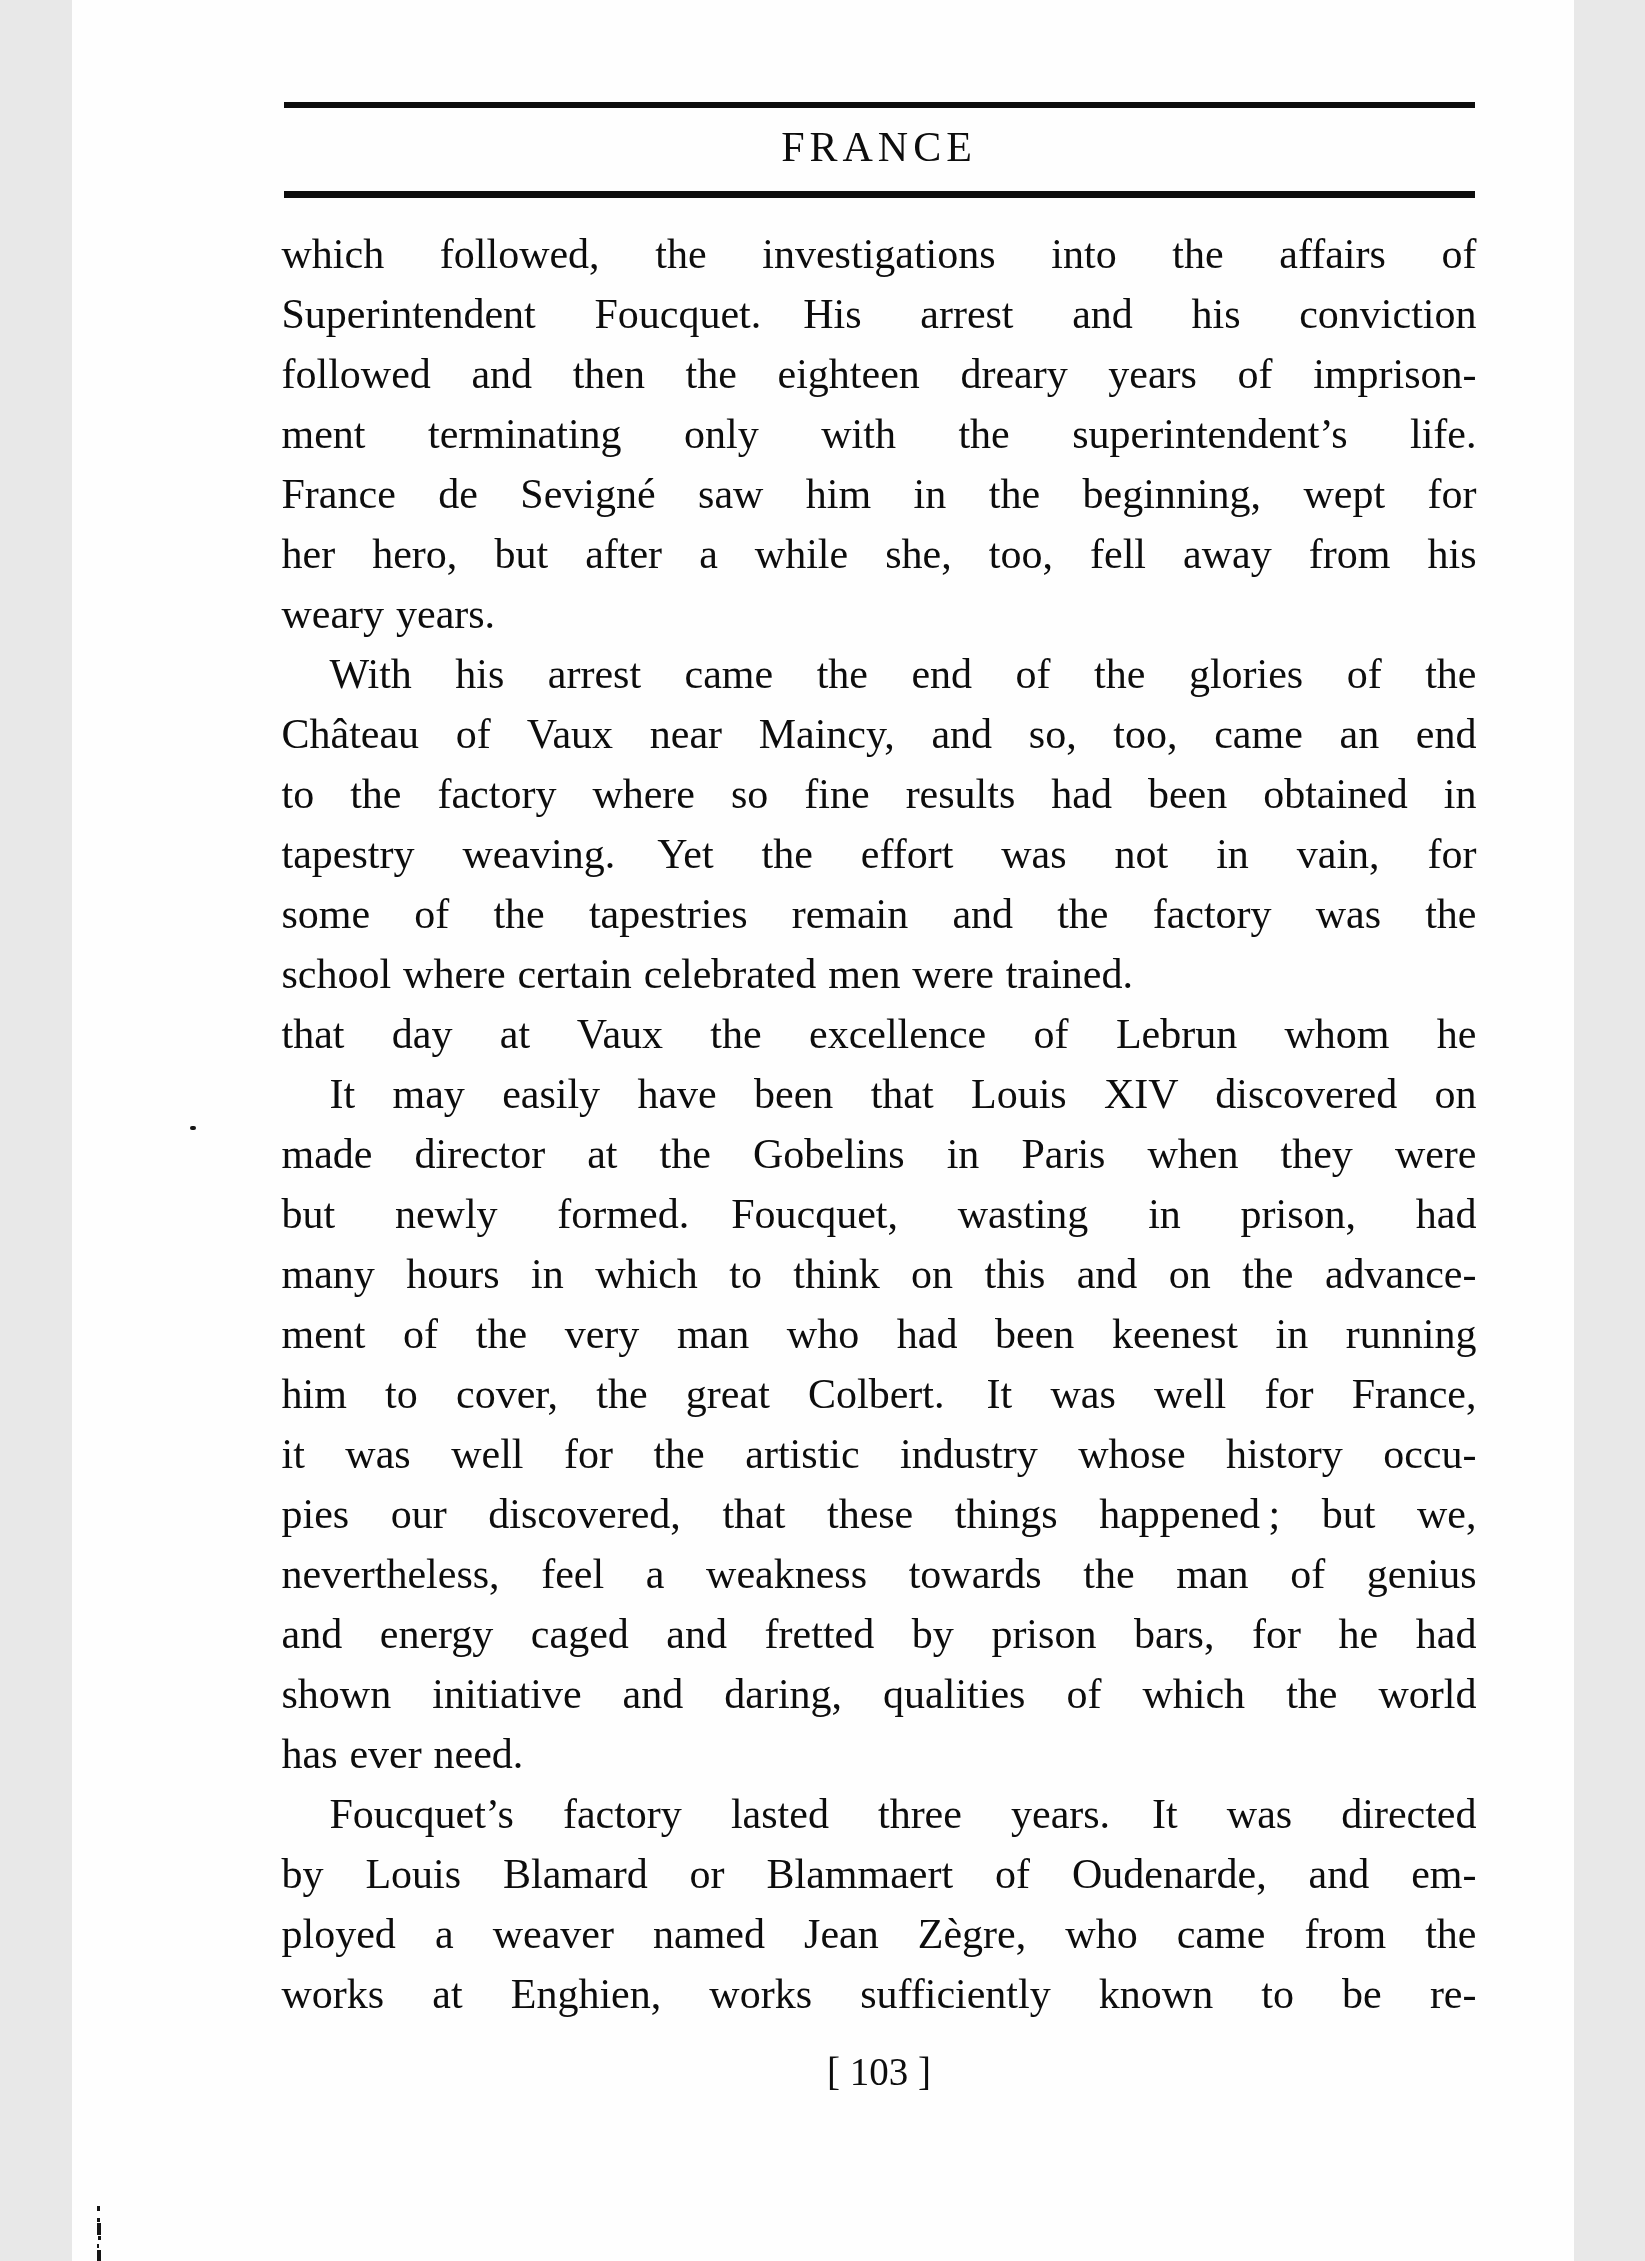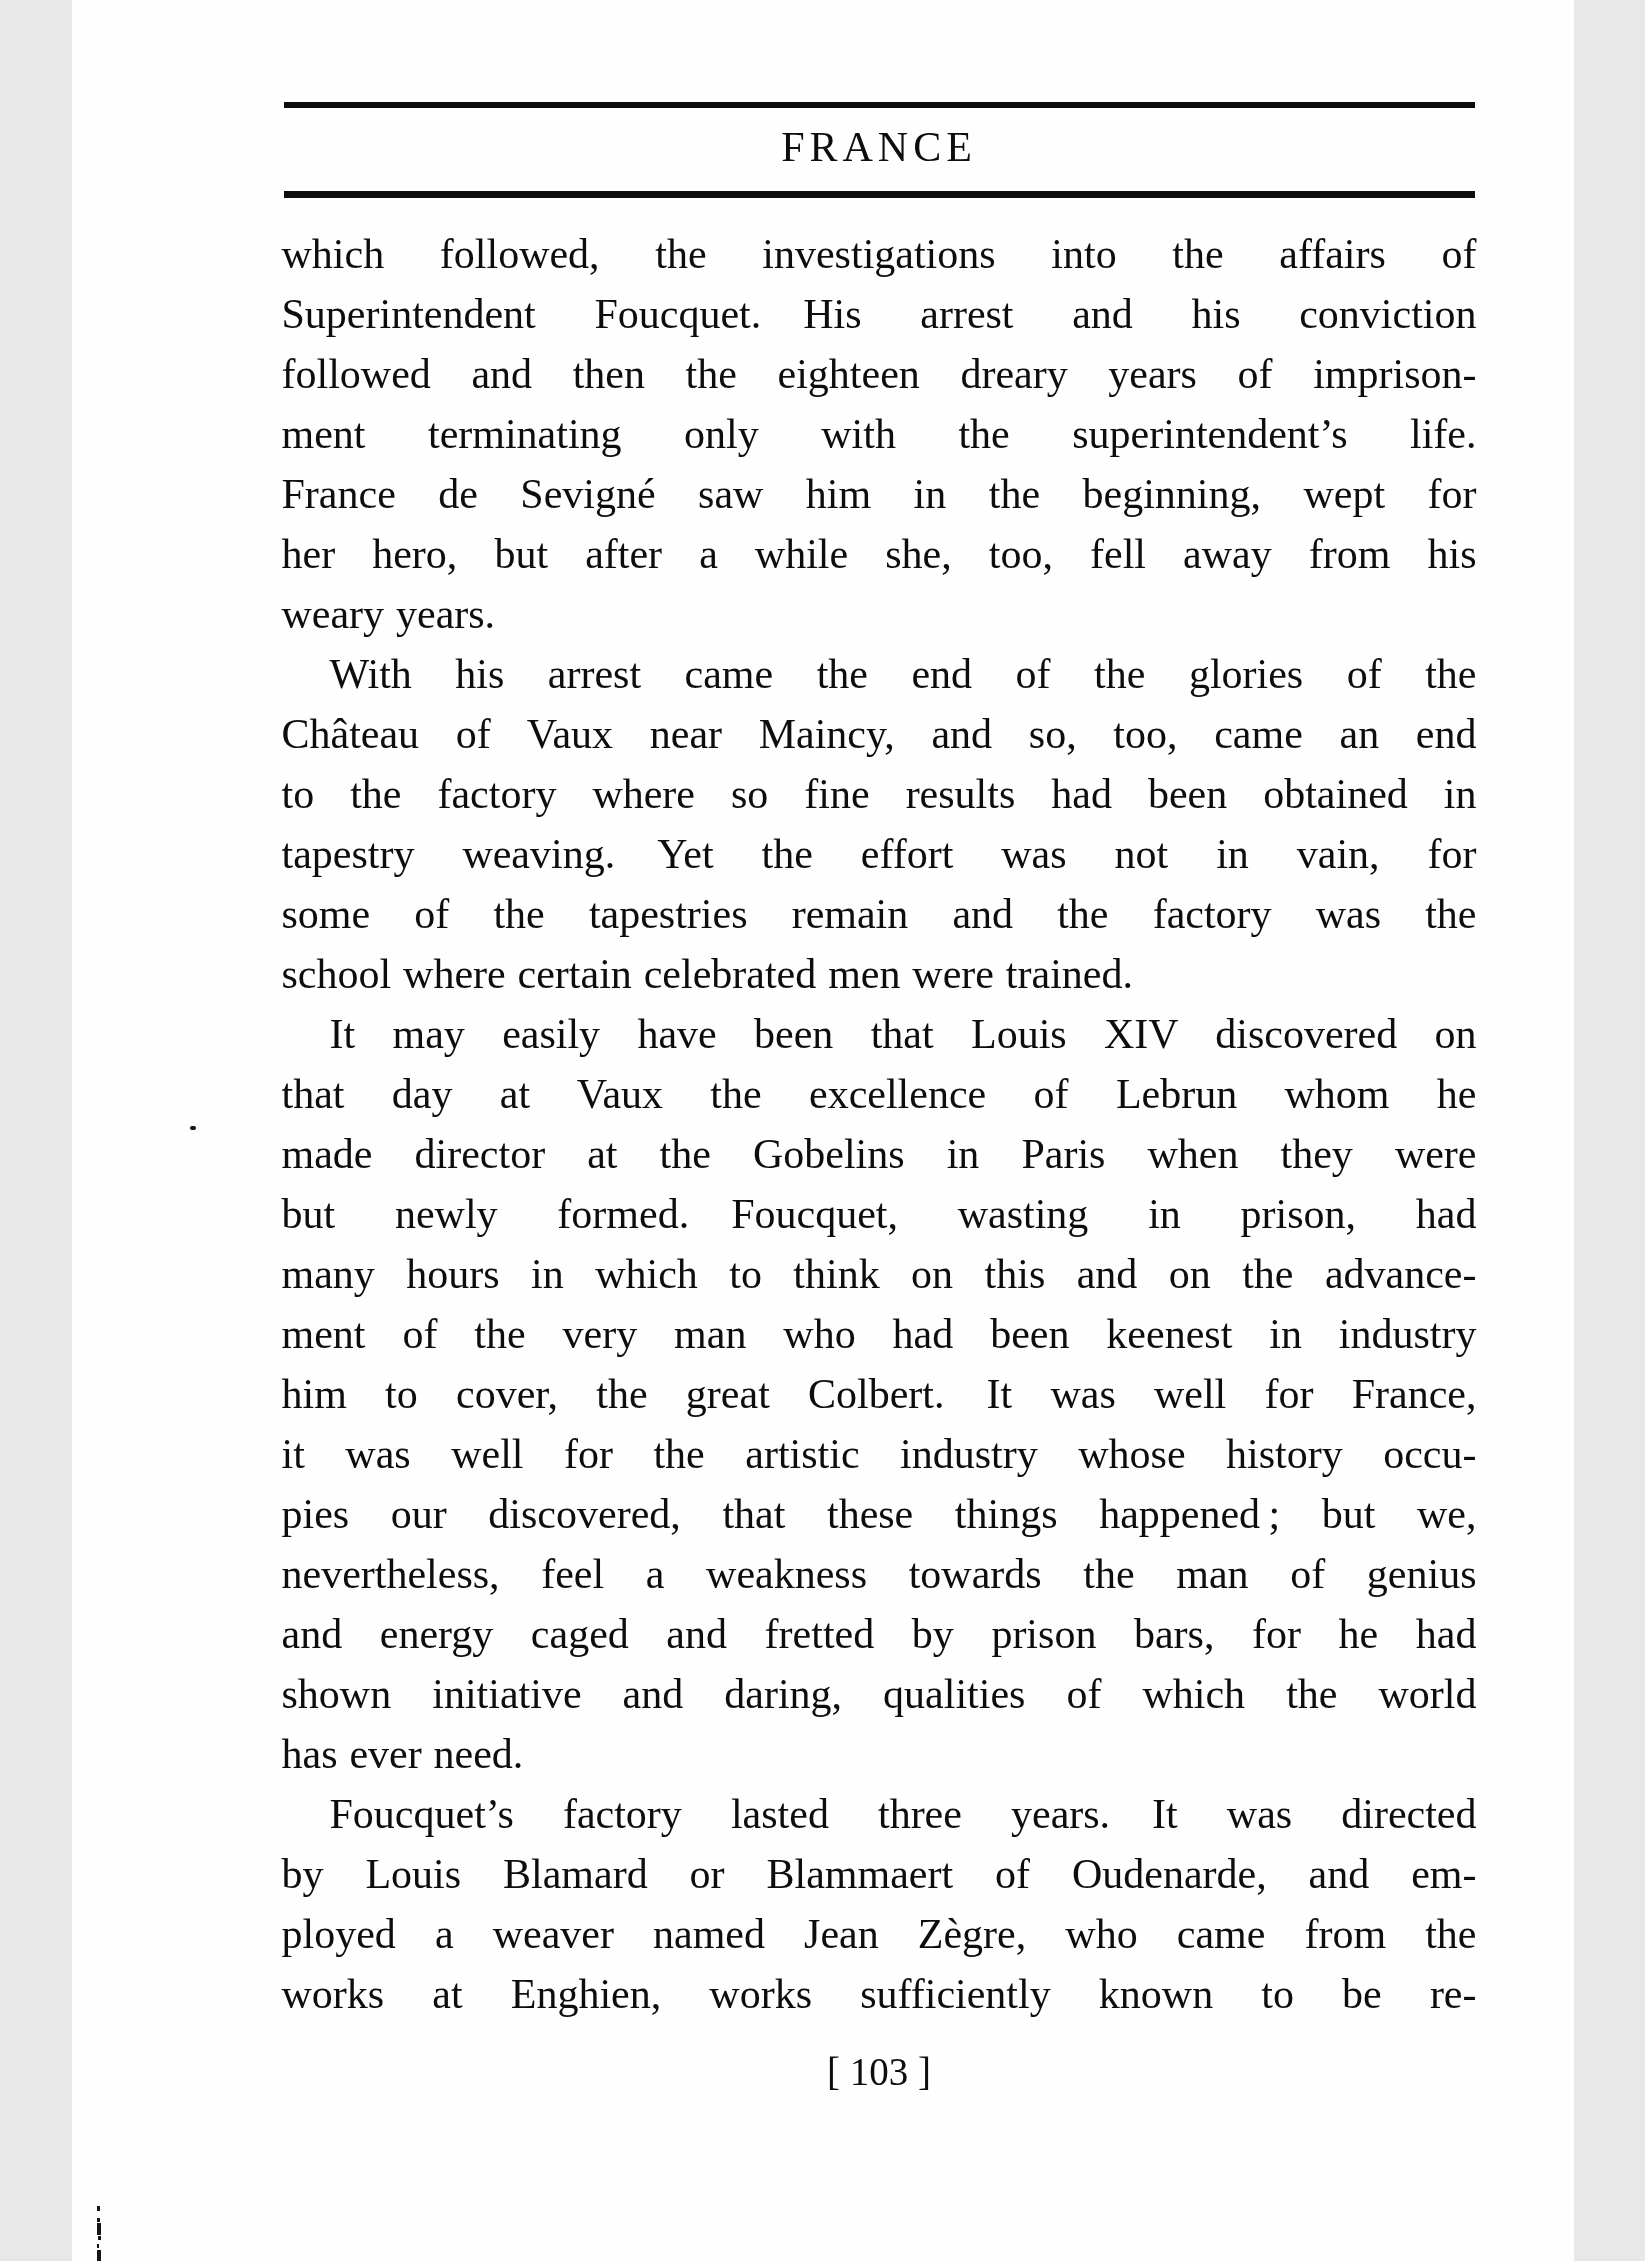--- a/index.html
+++ b/index.html
@@ -94,26 +94,26 @@
       <div class="line">ment terminating only with the superintendent’s life.</div>
       <div class="line">France de Sevigné saw him in the beginning, wept for</div>
       <div class="line">her hero, but after a while she, too, fell away from his</div>
       <div class="line end">weary years.</div>
       <div class="line indent">With his arrest came the end of the glories of the</div>
       <div class="line">Château of Vaux near Maincy, and so, too, came an end</div>
       <div class="line">to the factory where so fine results had been obtained in</div>
       <div class="line">tapestry weaving. Yet the effort was not in vain, for</div>
       <div class="line">some of the tapestries remain and the factory was the</div>
       <div class="line end">school where certain celebrated men were trained.</div>
+      <div class="line">that day at Vaux the excellence of Lebrun whom he</div>
       <div class="line indent">It may easily have been that Louis XIV discovered on</div>
-      <div class="line">that day at Vaux the excellence of Lebrun whom he</div>
       <div class="line">made director at the Gobelins in Paris when they were</div>
       <div class="line">but newly formed. Foucquet, wasting in prison, had</div>
       <div class="line">many hours in which to think on this and on the advance-</div>
-      <div class="line">ment of the very man who had been keenest in industry</div>
+      <div class="line">ment of the very man who had been keenest in running</div>
       <div class="line">him to cover, the great Colbert. It was well for France,</div>
       <div class="line">it was well for the artistic industry whose history occu-</div>
       <div class="line">pies our discovered, that these things happened ; but we,</div>
       <div class="line">nevertheless, feel a weakness towards the man of genius</div>
       <div class="line">and energy caged and fretted by prison bars, for he had</div>
       <div class="line">shown initiative and daring, qualities of which the world</div>
       <div class="line end">has ever need.</div>
       <div class="line indent">Foucquet’s factory lasted three years. It was directed</div>
       <div class="line">by Louis Blamard or Blammaert of Oudenarde, and em-</div>
       <div class="line">ployed a weaver named Jean Zègre, who came from the</div>

